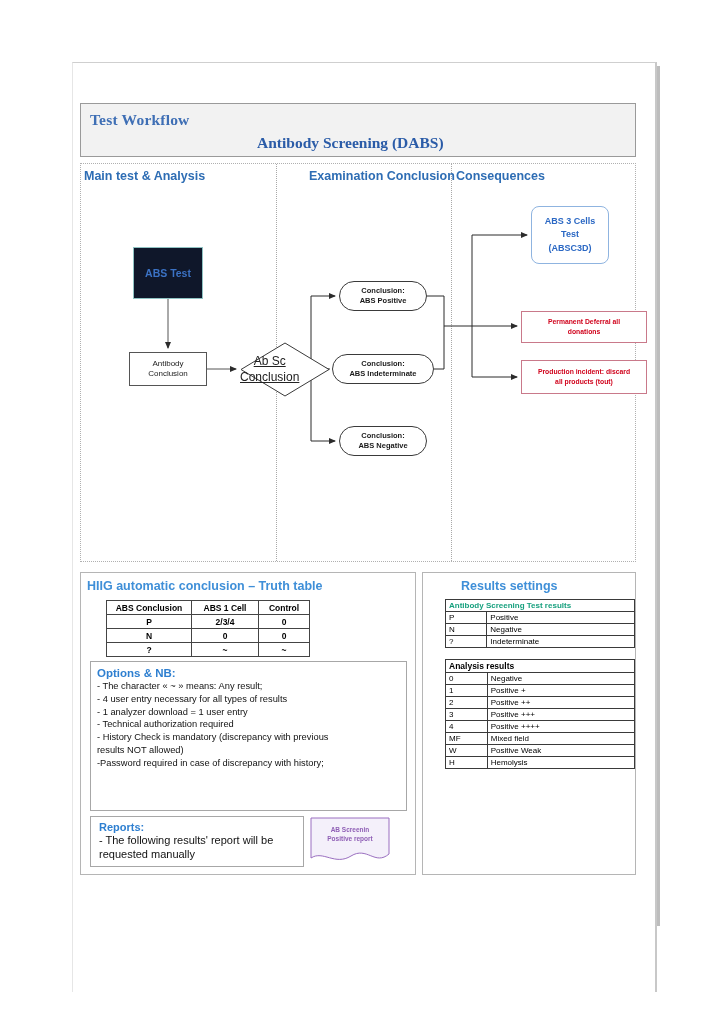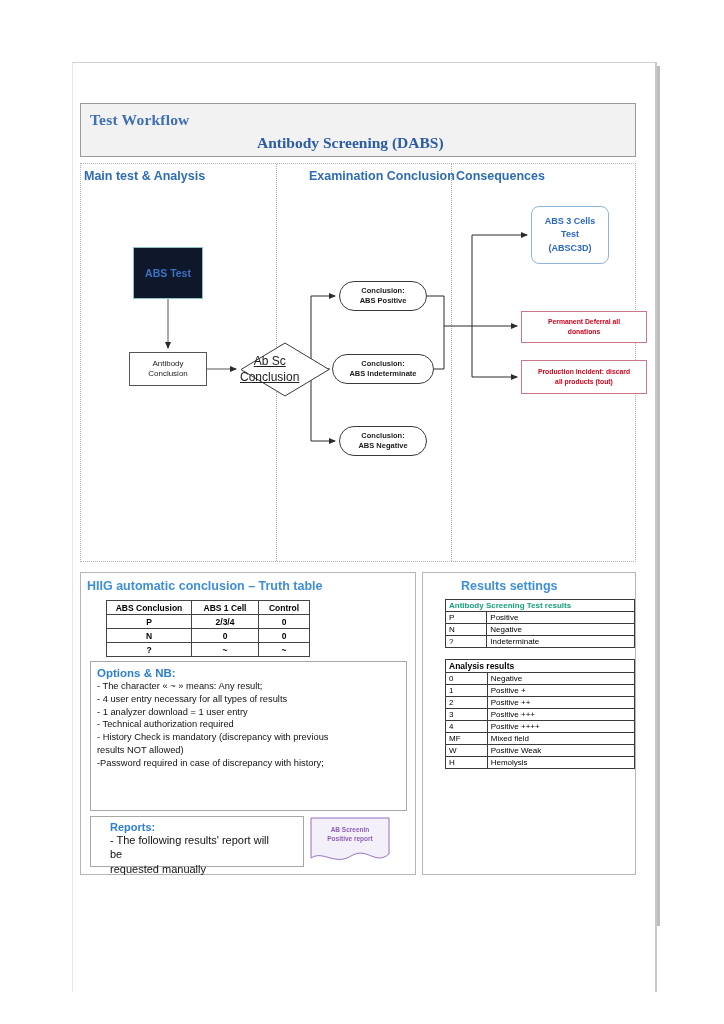--- a/index.html
+++ b/index.html
@@ -228,21 +228,21 @@
     font-size: 9.3px; color: #111111; line-height: 1.38;
   }
 
   
   .reports-box {
     position: absolute;
     left: 9px; top: 243px;
     width: 214px; height: 51px;
     border: 1px solid #a7a7a7;
     box-sizing: border-box;
-    padding: 4px 19px;
+    padding: 4px 8px;
   }
   .reports-heading {
     font-size: 11px; font-weight: bold; color: #2e7fd0;
   }
   .reports-line { font-size: 11px; color: #111111; line-height: 1.3; }
 
   .report-doc {
     position: absolute;
     left: 228px; top: 243px;
     width: 82px; height: 49px;

